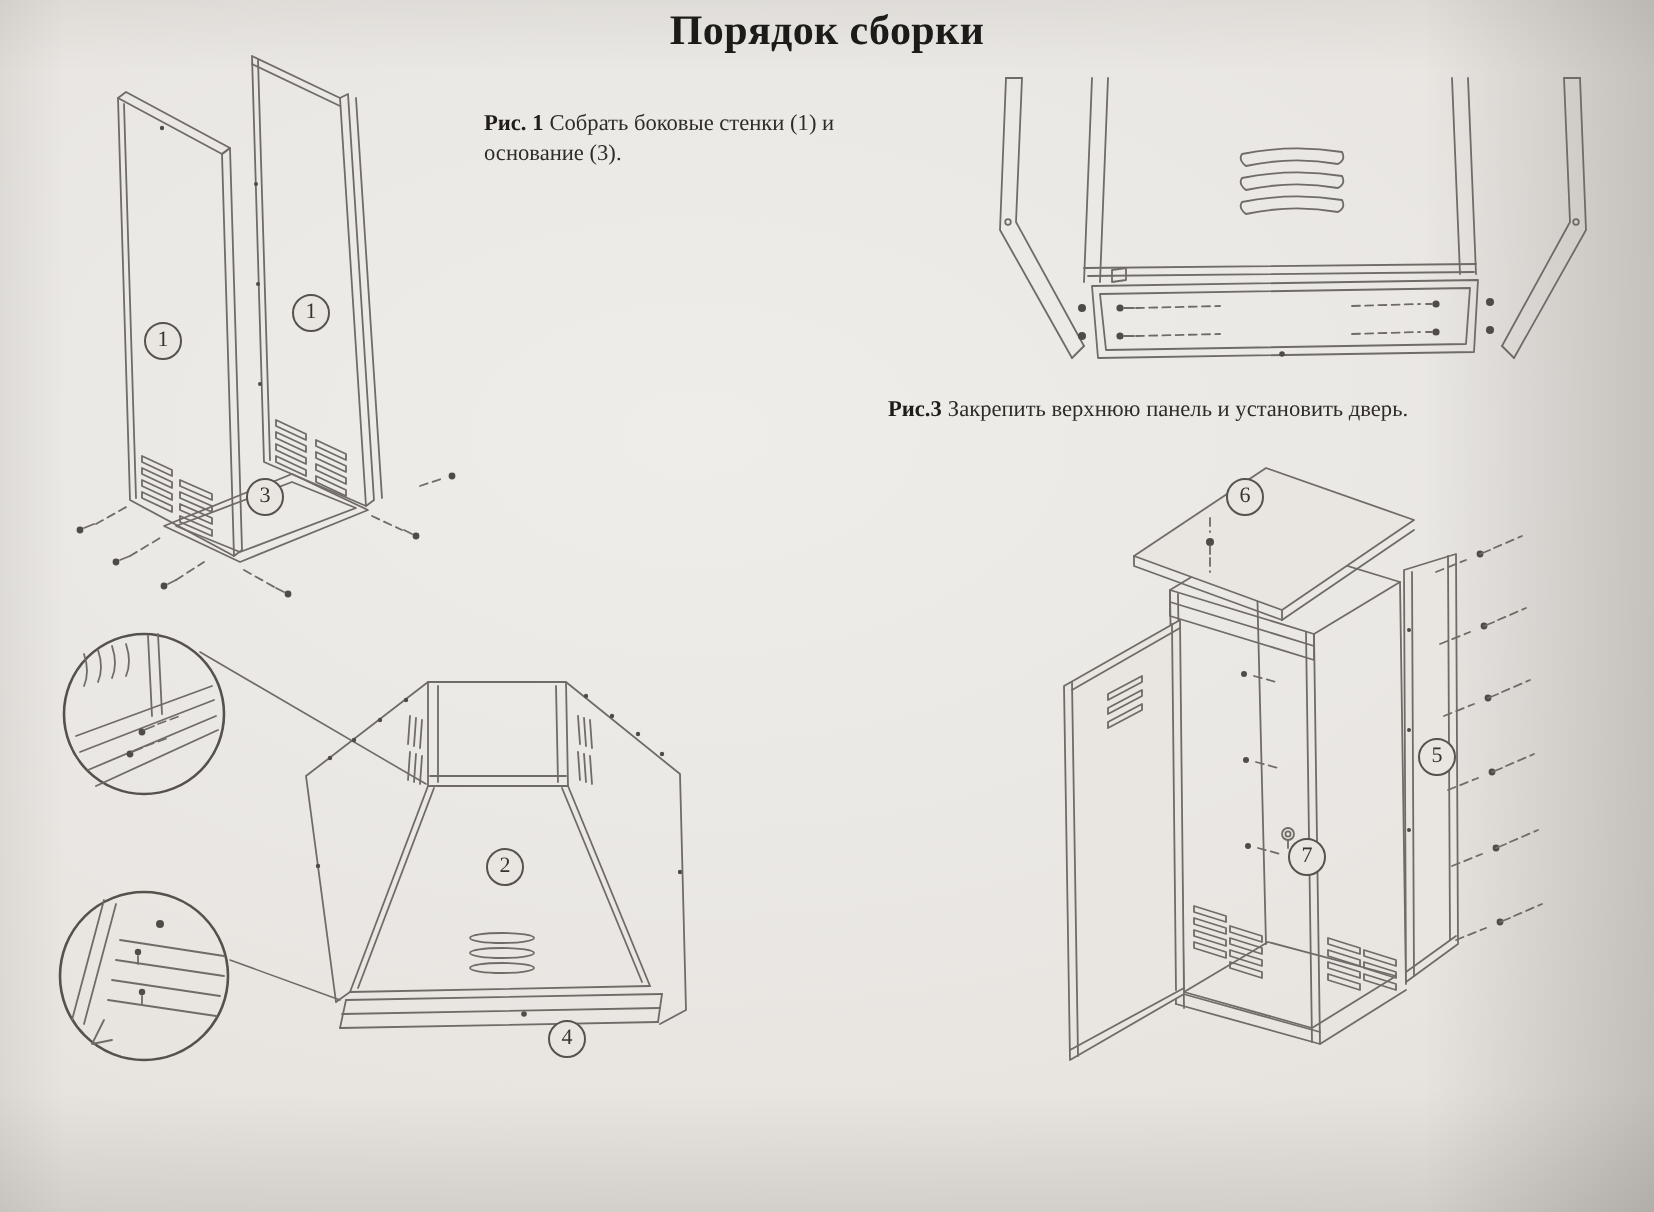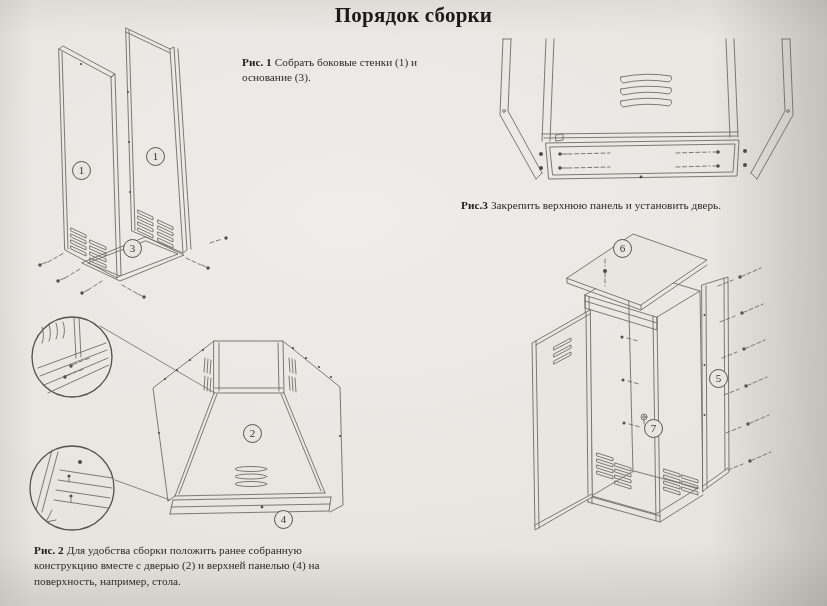--- a/index.html
+++ b/index.html
@@ -150,21 +150,21 @@
         <circle class="dot" cx="238" cy="151" r="1.8"></circle>
           <path d="M233,151 L236,151"></path>
         <circle class="dot" cx="61" cy="139" r="2"></circle>
           <circle class="dot" cx="61" cy="153" r="2"></circle>
         <circle class="dot" cx="265" cy="136" r="2"></circle>
           <circle class="dot" cx="265" cy="150" r="2"></circle>
         <circle class="dot" cx="161" cy="162" r="1.4"></circle>
       </g>
     </svg>
   </div>
-  <div class="cap" style="left:461px;top:198px;width:364px;">
+  <div class="cap" style="left:444px;top:198px;width:364px;">
     <b>Рис.3</b><span>Закрепить верхнюю панель и установить дверь.</span>
   </div>
 
   <div class="fig" style="left:22px;top:300px;width:430px;height:245px;">
     <svg width="430" height="245" viewBox="0 0 430 245">
       <g class="ln">
 
         <path d="M78,26 L191,92" stroke-width="0.8"></path>
         <path d="M93,180 L148,200" stroke-width="0.8"></path>
 
@@ -246,23 +246,20 @@
         <path d="M151,200 L309,197"></path>
           <path d="M149,207 L308,204"></path>
           <path d="M148,214 L307,211"></path>
         <path d="M151,200 L148,214"></path>
           <path d="M309,197 L307,211"></path>
         <circle class="dot" cx="240" cy="207" r="1.4"></circle>
       </g>
     </svg>
     <div class="badge" style="left:221px;top:124px;">2</div>
     <div class="badge" style="left:252px;top:210px;">4</div>
-  </div>
-  <div class="cap" style="left:34px;top:543px;width:334px;">
-    <b>Рис. 2</b><span>Для удобства сборки положить ранее собранную конструкцию вместе с дверью (2) и верхней панелью (4) на поверхность, например, стола.</span>
   </div>
 
   <div class="fig" style="left:470px;top:225px;width:355px;height:322px;">
     <svg width="355" height="322" viewBox="0 0 355 322">
       <g class="ln">
 
         <path d="M127,228 L143,233 L143,236 L127,231 Z"></path>
           <path d="M127,234 L143,239 L143,242 L127,237 Z"></path>
         <path d="M127,240 L143,245 L143,248 L127,243 Z"></path>
           <path d="M127,246 L143,251 L143,254 L127,249 Z"></path>

